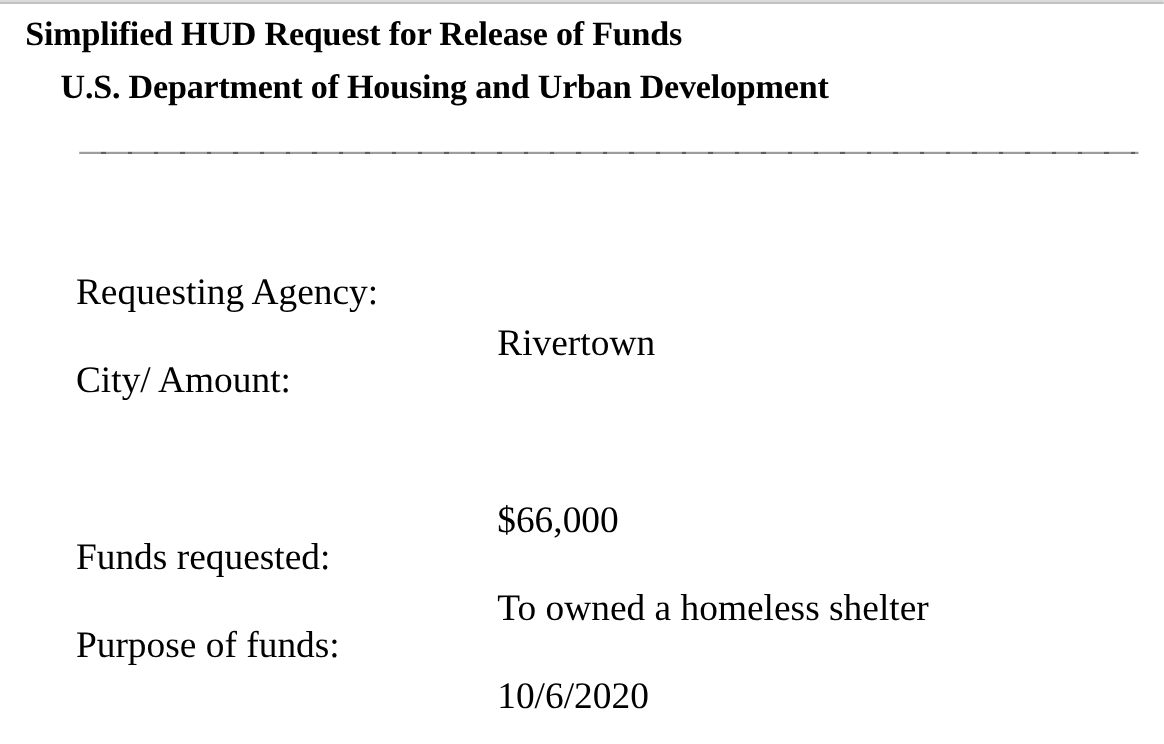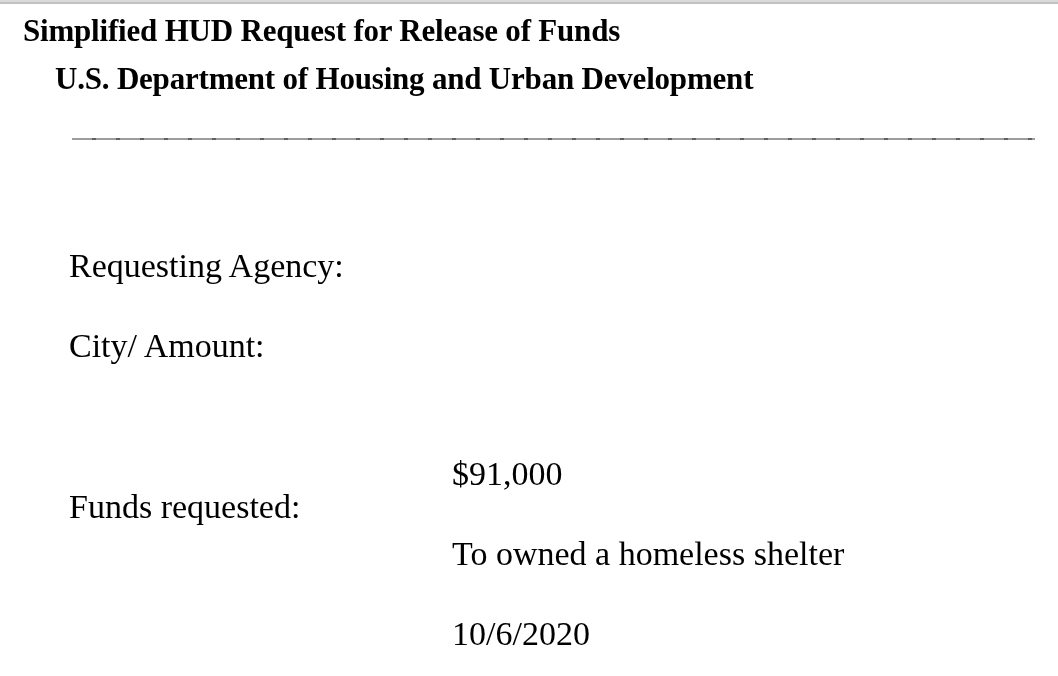--- a/index.html
+++ b/index.html
@@ -75,29 +75,31 @@
 <div class="doc-title line2">U.S. Department of Housing and Urban Development</div>
 
 <div class="divider"></div>
 
 <div class="form-row" style="top:216px">
   <span class="field-label">Requesting Agency:</span>
 </div>
 
 <div class="form-row" style="top:296px">
   <span class="field-label">City/ Amount:</span>
+  <span class="field-value">Rivertown</span>
 </div>
 
 <div class="form-row" style="top:377px">
 </div>
 
 <div class="form-row" style="top:457px">
   <span class="field-label">Funds requested:</span>
-  <span class="field-value">$91,000</span>
+  <span class="field-value">$66,000</span>
 </div>
 
 <div class="form-row" style="top:537px">
+  <span class="field-label">Purpose of funds:</span>
   <span class="field-value">To owned a homeless shelter</span>
 </div>
 
 <div class="form-row" style="top:617px">
   <span class="field-value">10/6/2020</span>
 </div>
 
 </body></html>

